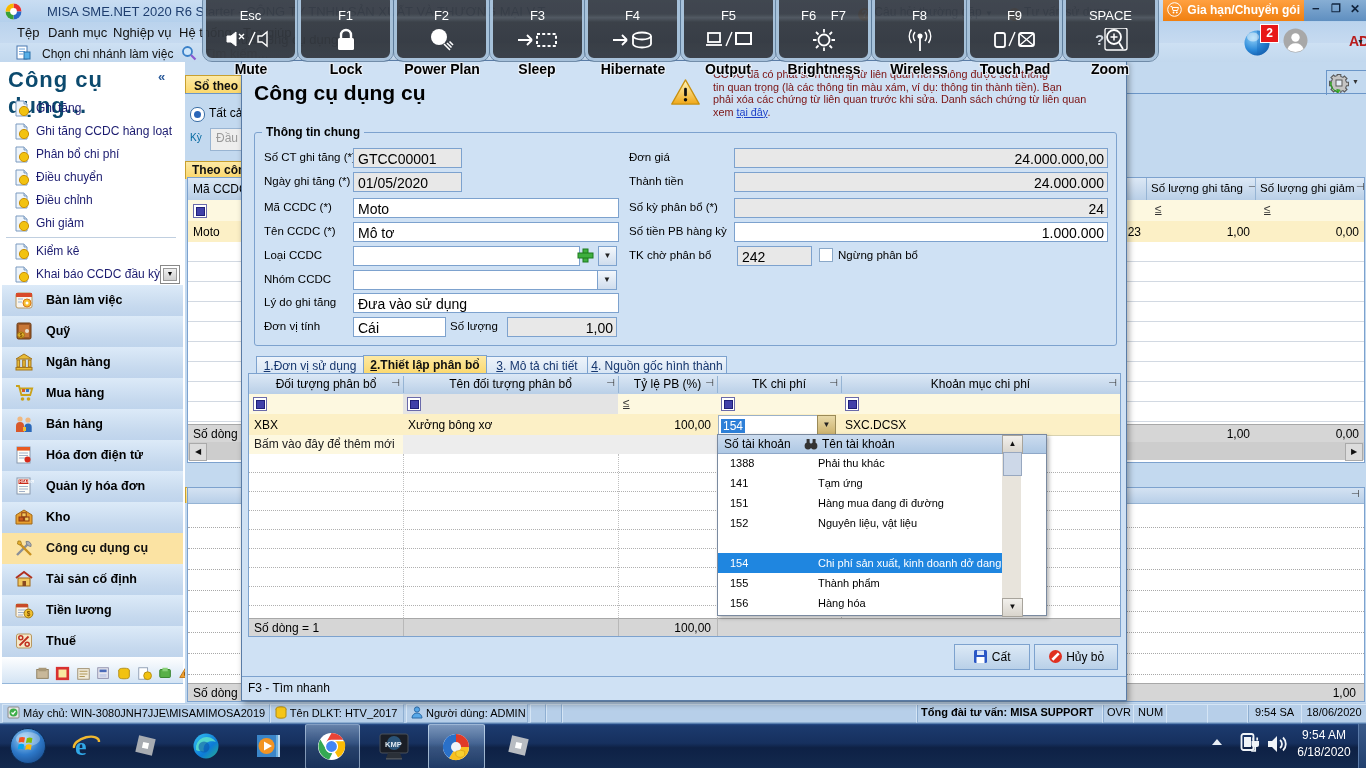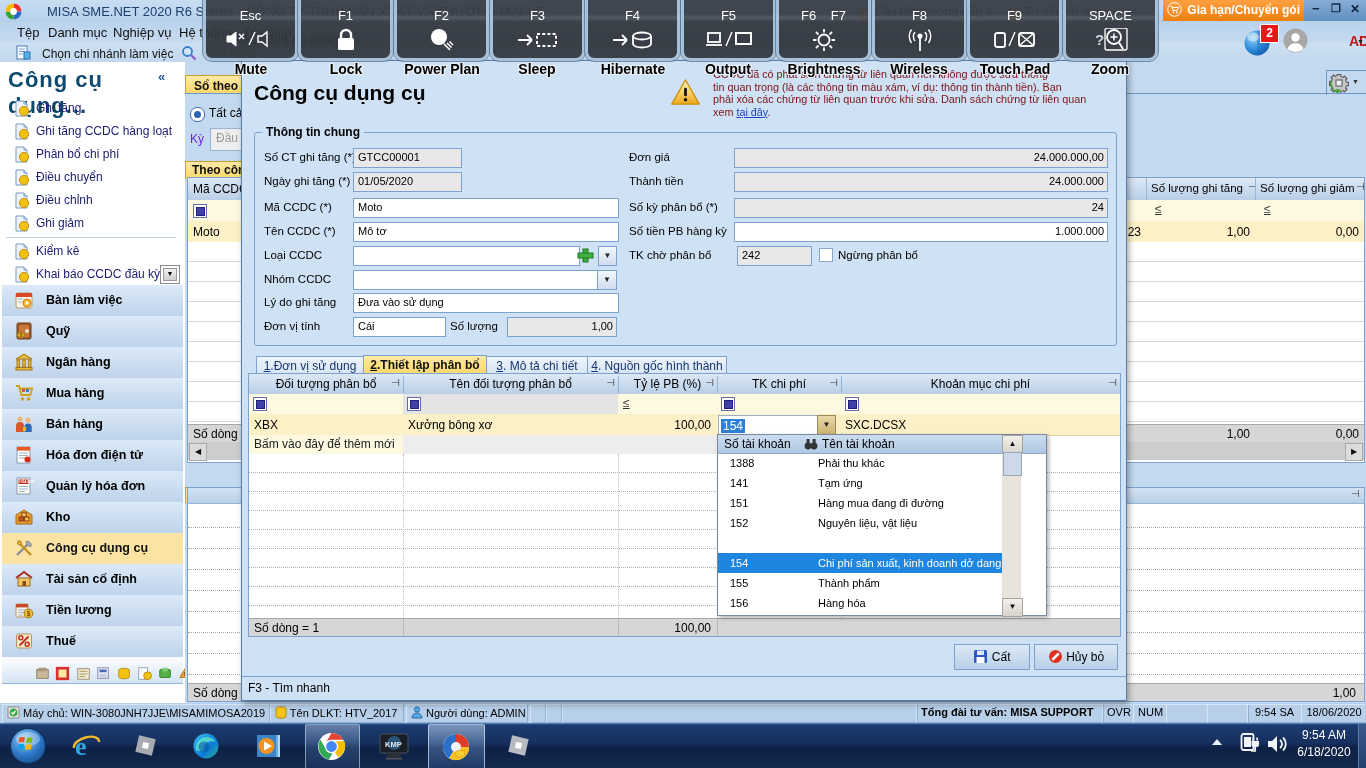--- a/index.html
+++ b/index.html
@@ -17,21 +17,21 @@
   
   #sidebar{left:0;top:62px;width:185px;height:641px;background:#fff;border-right:1px solid #7da2ce;}
   
   #statusbar{left:0;top:703px;width:1366px;height:20px;background:#b7cfe9;}
   .scell{position:absolute;top:1px;height:16px;border:1px solid #d5e5f5;border-right-color:#8fafd2;border-bottom-color:#8fafd2;font-size:11px;color:#000;padding:1px 4px 0 4px;white-space:nowrap;overflow:hidden;}
   
   #taskbar{left:0;top:723px;width:1366px;height:45px;background:linear-gradient(#2f5a9e 0%,#1c3a6e 6%,#16305e 45%,#0e2145 55%,#13294e 100%);}
   
   #dialog{left:241px;top:60px;width:884px;height:639px;background:#cfe1f4;border:1px solid #5a7ca6;box-shadow:2px 3px 6px rgba(0,0,0,0.35);}
   .fieldlabel{position:absolute;font-size:11.5px;color:#000;white-space:nowrap;}
-  .fbox{position:absolute;border:1px solid #7da2ce;background:#fff;font-size:11px;color:#000;padding:2px 3px 0 4px;height:16px;white-space:nowrap;overflow:hidden;}
+  .fbox{position:absolute;border:1px solid #7da2ce;background:#fff;font-size:14px;color:#000;padding:2px 3px 0 4px;height:16px;white-space:nowrap;overflow:hidden;}
   .fgray{background:#e8e8e8;}
   .rnum{text-align:right;}
   
   .key{position:absolute;top:-8px;height:63px;width:89px;background:linear-gradient(rgba(58,63,71,0.95) 0%,rgba(56,61,69,0.95) 30%,rgba(74,80,88,0.93) 36%,rgba(52,57,64,0.95) 43%,rgba(48,53,60,0.95) 75%,rgba(52,57,65,0.95) 100%);border:3px solid rgba(176,204,230,0.92);outline:1px solid rgba(90,120,150,0.8);border-radius:9px;}
   .keyname{position:absolute;top:13px;left:0;width:100%;text-align:center;color:#fff;font-size:13px;}
   .keyicon{position:absolute;top:33px;left:0;width:100%;text-align:center;}
   .keylabel{position:absolute;top:61px;width:120px;text-align:center;font-weight:bold;font-size:14px;color:#000;text-shadow:-1px -1px 0 #e8eef5,1px -1px 0 #e8eef5,-1px 1px 0 #e8eef5,1px 1px 0 #e8eef5,0 -1px 0 #e8eef5,0 1px 0 #e8eef5,-1px 0 0 #e8eef5,1px 0 0 #e8eef5;}
   .hc{top:2px;height:16px;font-size:12px;color:#000;text-align:center;border-right:1px solid #96b4d4;padding-top:1px;}
   .hc:after{content:"⊣";position:absolute;right:3px;top:1px;font-size:10px;color:#333;}
   .cbx{width:12px;height:12px;background:#fff;border:1px solid #6a6aaa;}
@@ -336,21 +336,21 @@
         <path d="M8.2 1.5 h3.6 v2 l2.2 .9 1.4-1.4 2.6 2.6-1.4 1.4 .9 2.2 h2 v3.6 h-2 l-.9 2.2 1.4 1.4-2.6 2.6-1.4-1.4-2.2 .9 v2 H8.2 v-2 l-2.2-.9-1.4 1.4-2.6-2.6 1.4-1.4-.9-2.2 h-2 V8.2 h2 l.9-2.2-1.4-1.4 2.6-2.6 1.4 1.4 2.2-.9 z"></path>
       </g>
       <rect x="7" y="7" width="6" height="6" fill="#e8f0f8" stroke="#5a5a5a"></rect>
       <path d="M2.5 9 a8 8 0 0 0 6 9.5 l-.8-2.2 3.6 .8 -2.6 3.4 -.4-1.4 a9.5 9.5 0 0 1-7-10z" fill="#3dbb28" stroke="#1d8a10" stroke-width="0.5"></path>
     </svg>
   <div class="abs" style="left:1167px;top:16px;font-size:7px;color:#333;">▼</div>
   <circle class="abs"></circle>
   <div class="abs" style="left:5px;top:45px;width:13px;height:13px;border-radius:7px;background:#fff;border:1px solid #3a6ea5;"></div>
   <div class="abs" style="left:8.5px;top:48.5px;width:7px;height:7px;border-radius:4px;background:#2a66b8;"></div>
   <div class="abs" style="left:24px;top:44px;font-size:12px;color:#000;">Tất cả</div>
-  <div class="abs" style="left:5px;top:70px;font-size:12px;color:#6d28d9;">Kỳ</div>
+  <div class="abs" style="left:5px;top:70px;font-size:10px;color:#0369a1;">Kỳ</div>
   <div class="abs" style="left:25px;top:66px;width:90px;height:19px;background:#eee;border:1px solid #98b4d2;font-size:12px;color:#9a9a9a;padding:2px 0 0 5px;">Đầu kỳ</div>
   <div class="abs" style="left:0px;top:99px;width:130px;height:16px;background:linear-gradient(#fdeaa6,#fbd668);border:1px solid #c8a030;border-bottom:none;font-size:12px;font-weight:bold;padding:1px 0 0 6px;color:#101010;">Theo công cụ dụng</div>
 
   <div class="abs" style="left:2px;top:115px;width:1176px;height:284px;background:#fff;border:1px solid #7da2ce;">
     <div class="abs" style="left:0;top:0;width:100%;height:22px;background:linear-gradient(#dce8f5,#b9cfe7);border-bottom:1px solid #96b4d4;"></div>
     <div class="abs" style="left:5px;top:4px;font-size:12px;">Mã CCDC</div>
     <div class="abs" style="left:958px;top:0;width:1px;height:22px;background:#96b4d4;"></div>
     <div class="abs" style="left:963px;top:4px;width:97px;font-size:11.5px;">Số lượng ghi tăng</div>
       <div class="abs" style="left:1060px;top:3px;font-size:10px;color:#333;">⊣</div>
     <div class="abs" style="left:1067px;top:0;width:1px;height:22px;background:#96b4d4;"></div>

